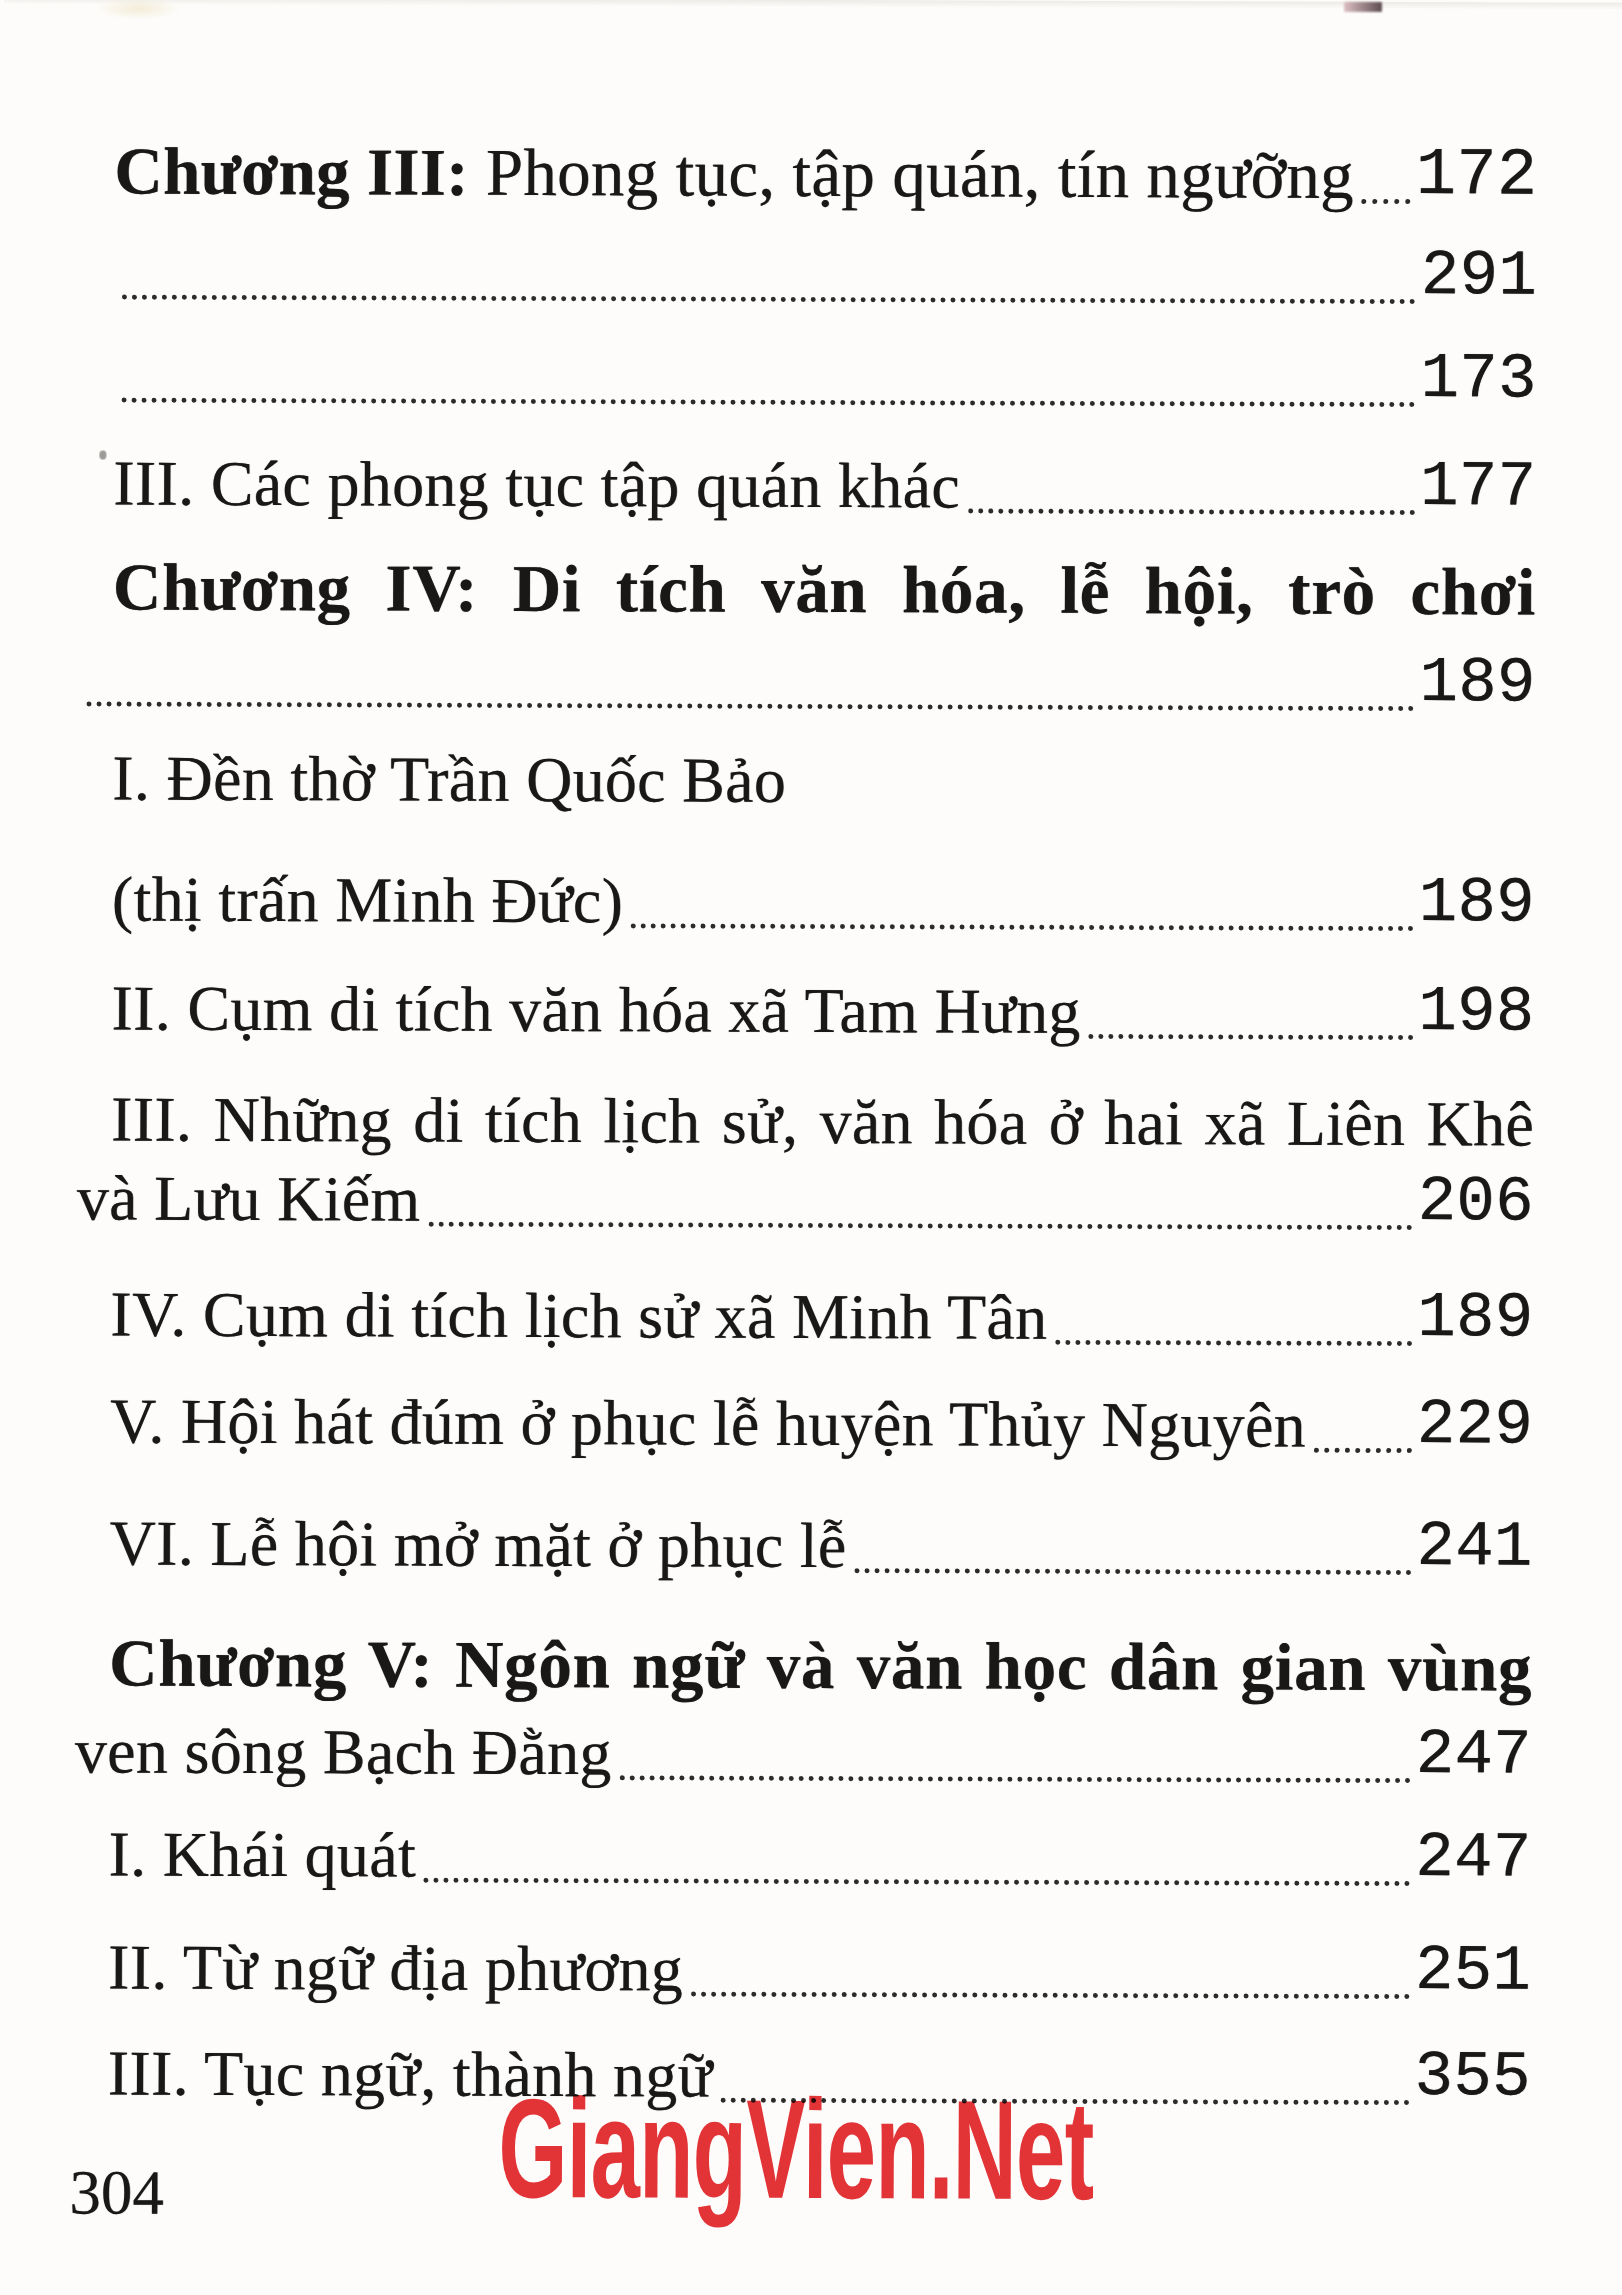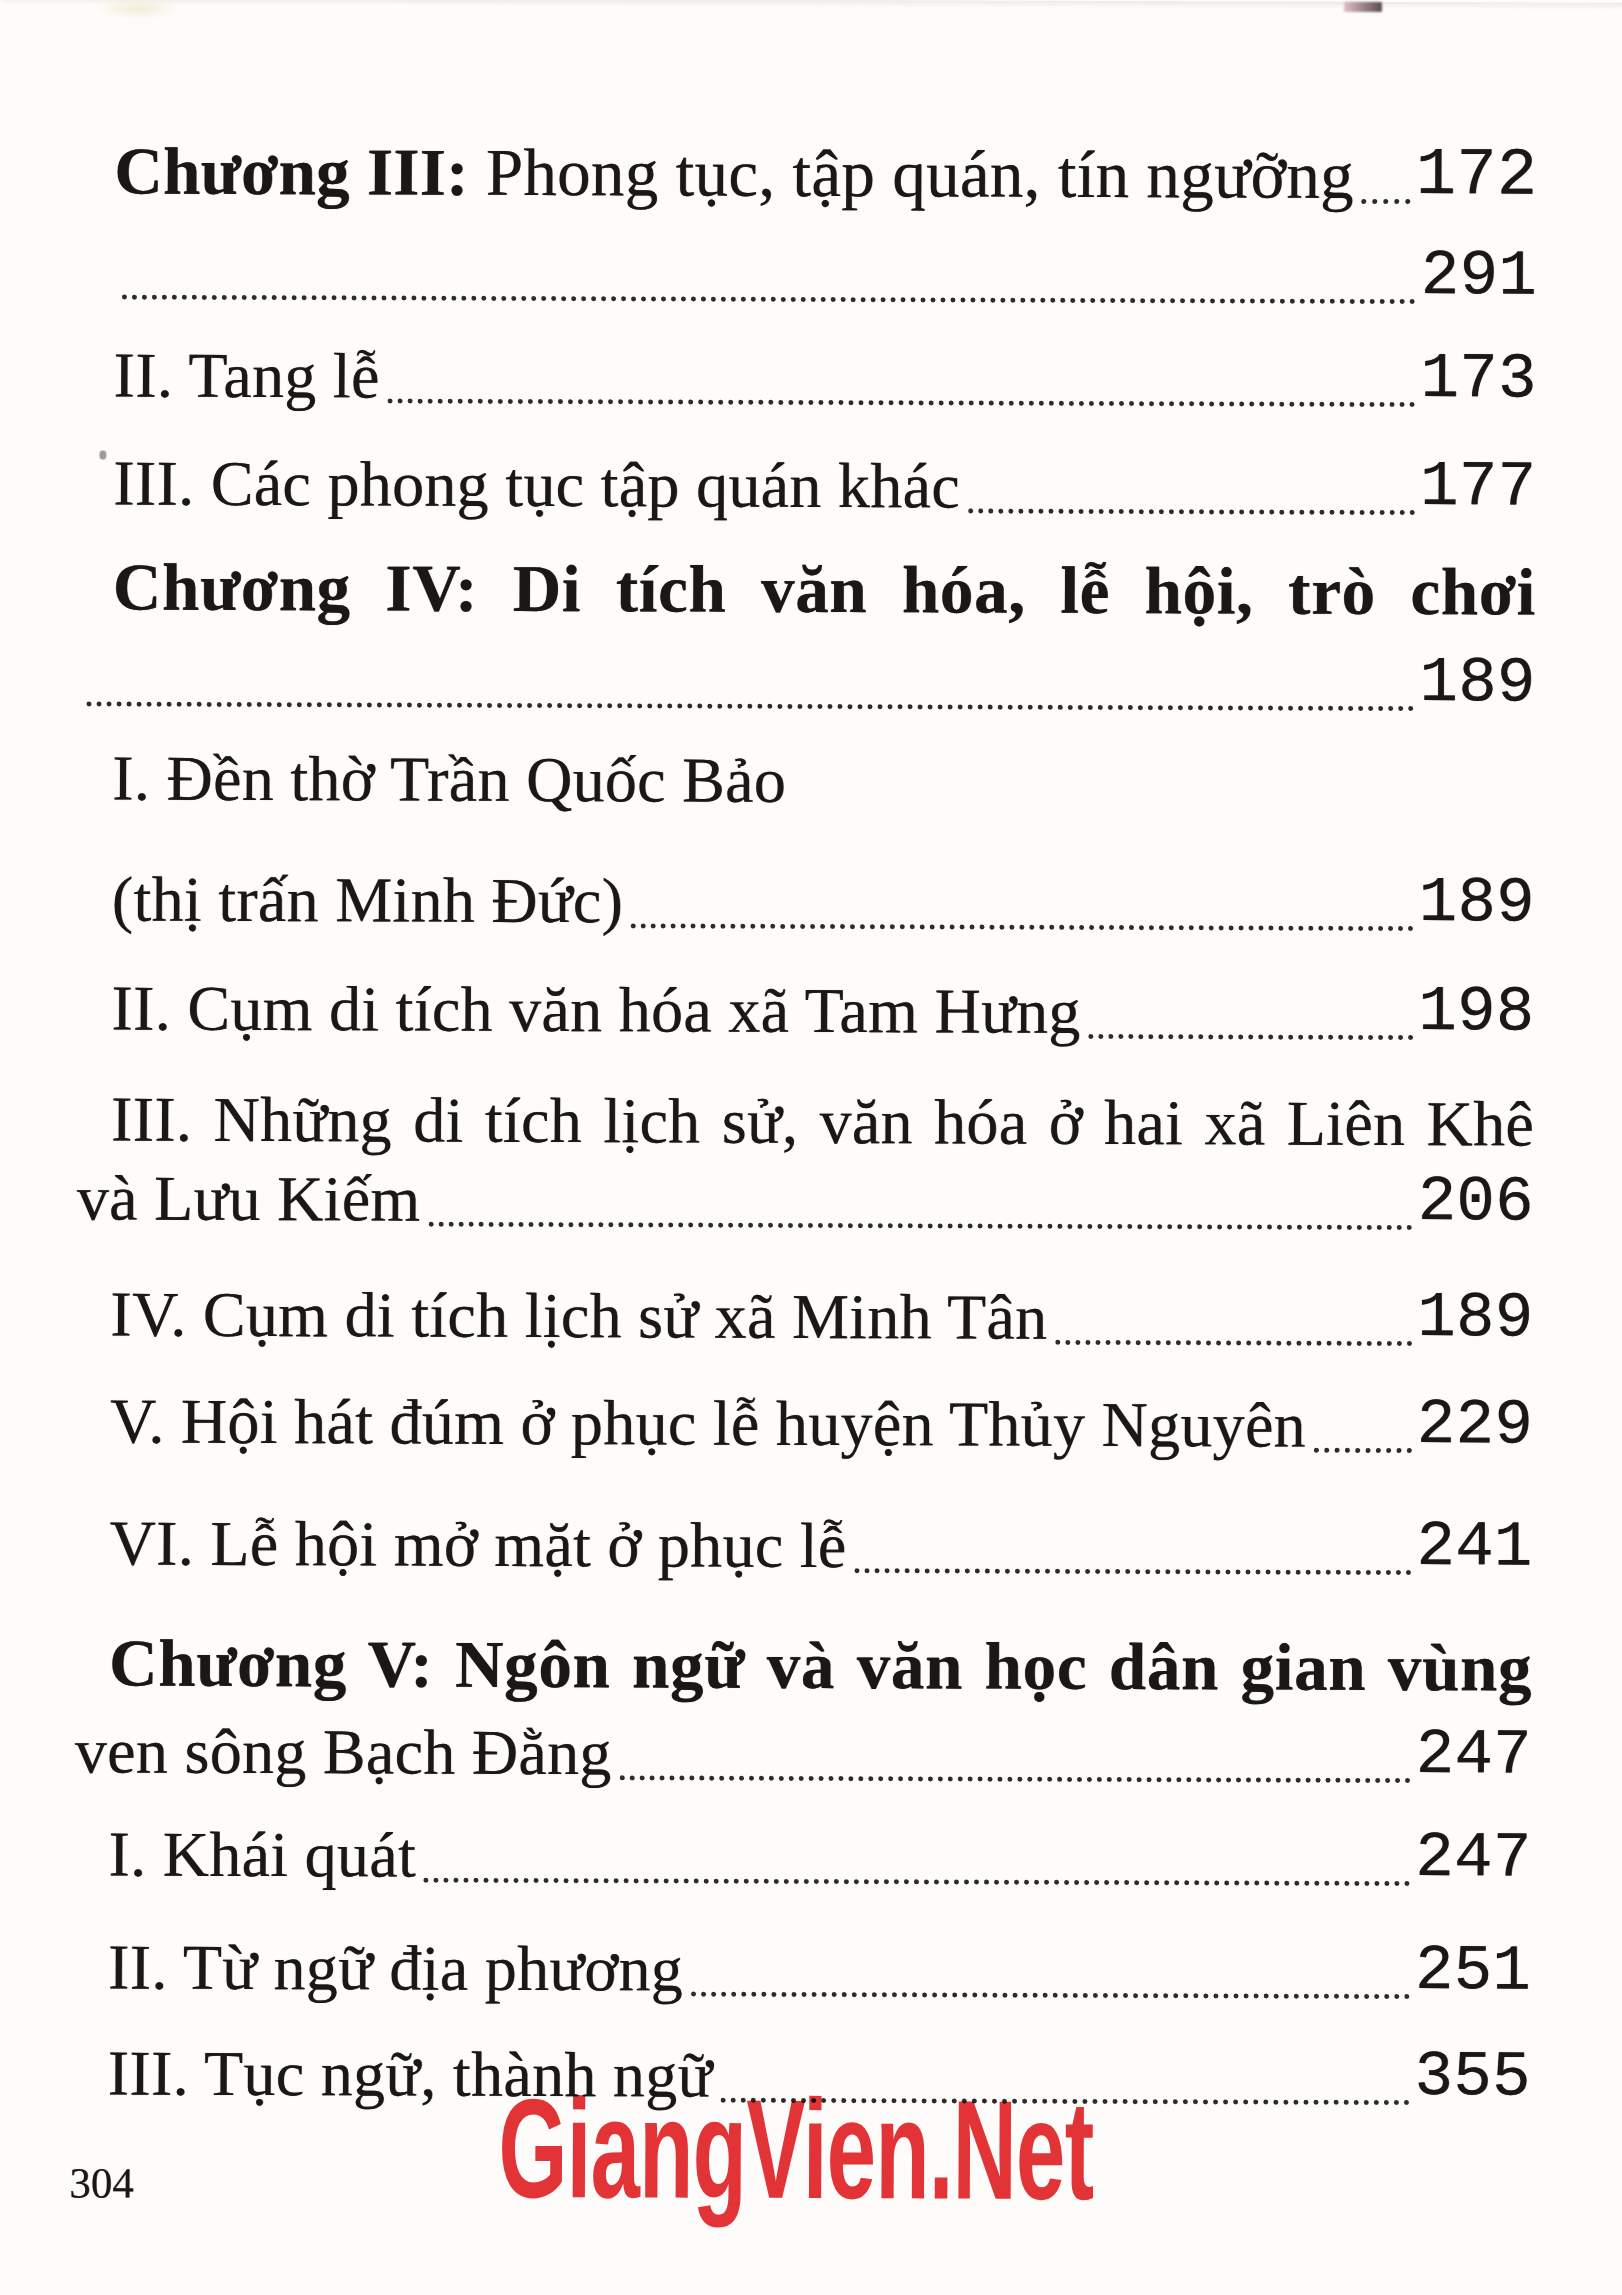--- a/index.html
+++ b/index.html
@@ -64,21 +64,21 @@
     flex:1 1 auto;
     min-width:0;
     border-bottom:5.9px dotted #1c1a18;
     margin:0 5.2px 11px 7.9px;
     opacity:.92;
   }
   .pg{flex:0 0 auto;font-family:Liberation Mono, monospace;}
 
   #footer-page-number{
     position:absolute;left:73px;top:2164px;
-    font-size:43px;line-height:1;
+    font-size:63px;line-height:1;
     text-shadow:0.4px 0 0 rgba(0,0,0,.4), 0 0 1.3px rgba(0,0,0,.2);
   }
   #watermark{
     position:absolute;left:502px;top:2079px;
     font-family:"Liberation Sans", sans-serif;
     font-weight:700;
     font-size:141px;line-height:1;
     letter-spacing:-1.3px;
     transform:scaleX(0.63);
     transform-origin:0 50%;
@@ -99,21 +99,20 @@
       <div class="row indent-item chapter" style="top: 134px;">
         <span class="lbl"><b>Chương III:</b> Phong tục, tập quán, tín ngưỡng</span>
         <span class="lead"></span>
         <span class="pg">172</span>
       </div>
       <div class="row indent-item" style="top: 237px;">
         <span class="lead"></span>
         <span class="pg">291</span>
       </div>
       <div class="row indent-item" style="top: 340px;">
-        <span class="lbl">II. Tang lễ</span>
         <span class="lead"></span>
         <span class="pg">173</span>
       </div>
       <div class="row indent-item" style="top: 448px;">
         <span class="lbl">III. Các phong tục tập quán khác</span>
         <span class="lead"></span>
         <span class="pg">177</span>
       </div>
       <div class="row indent-item chapter bold block" style="top: 550px;"><span class="lbl"><b>Chương IV:</b> Di tích văn hóa, lễ hội, trò chơi</span></div>
       <div class="row indent-hang" style="top: 644px;">

